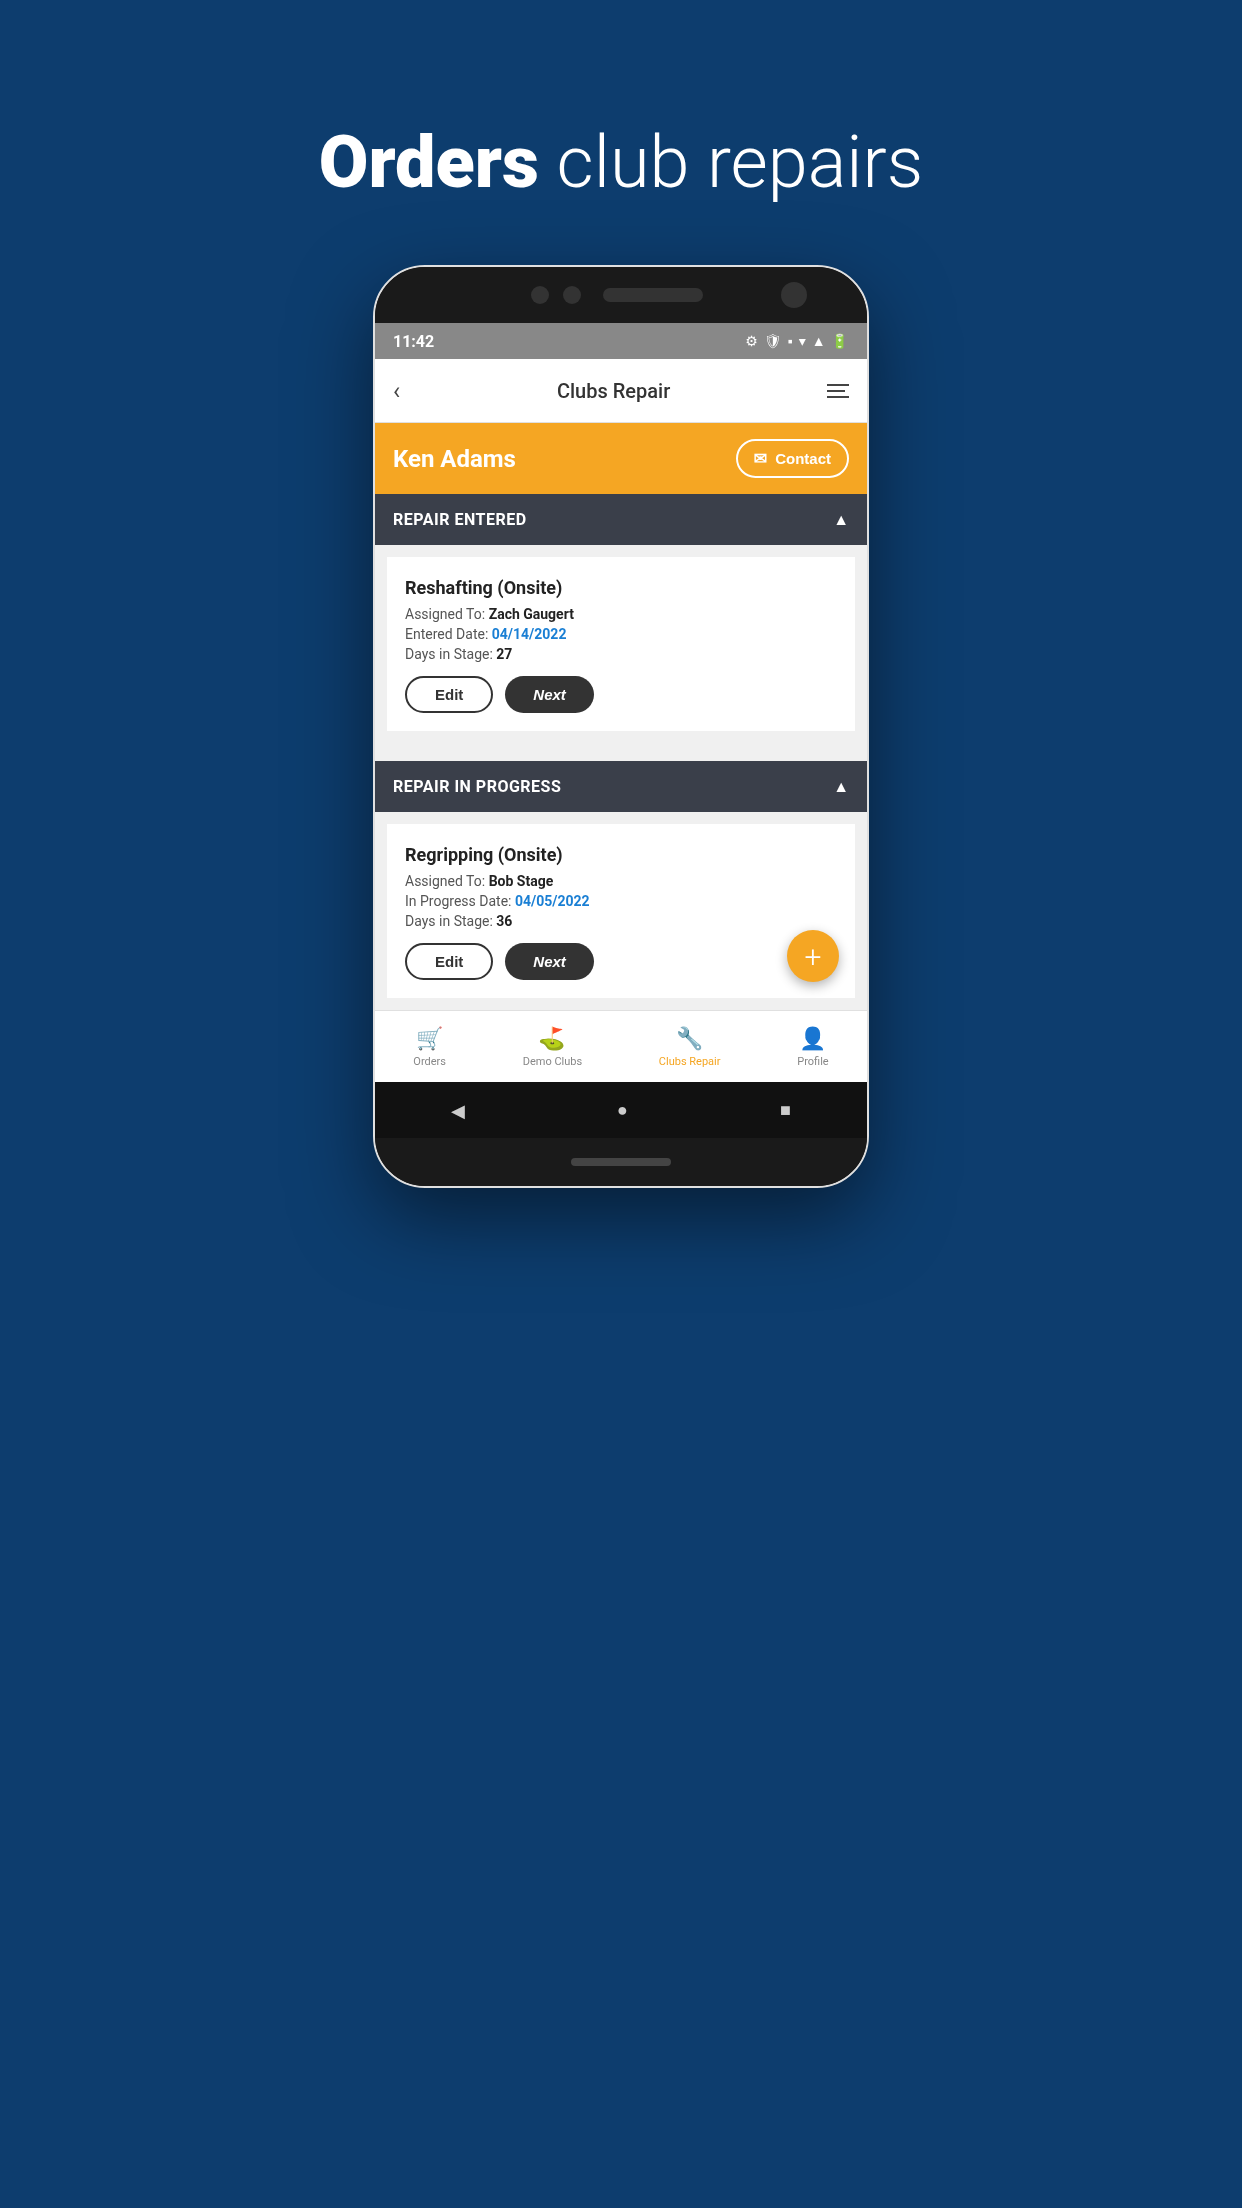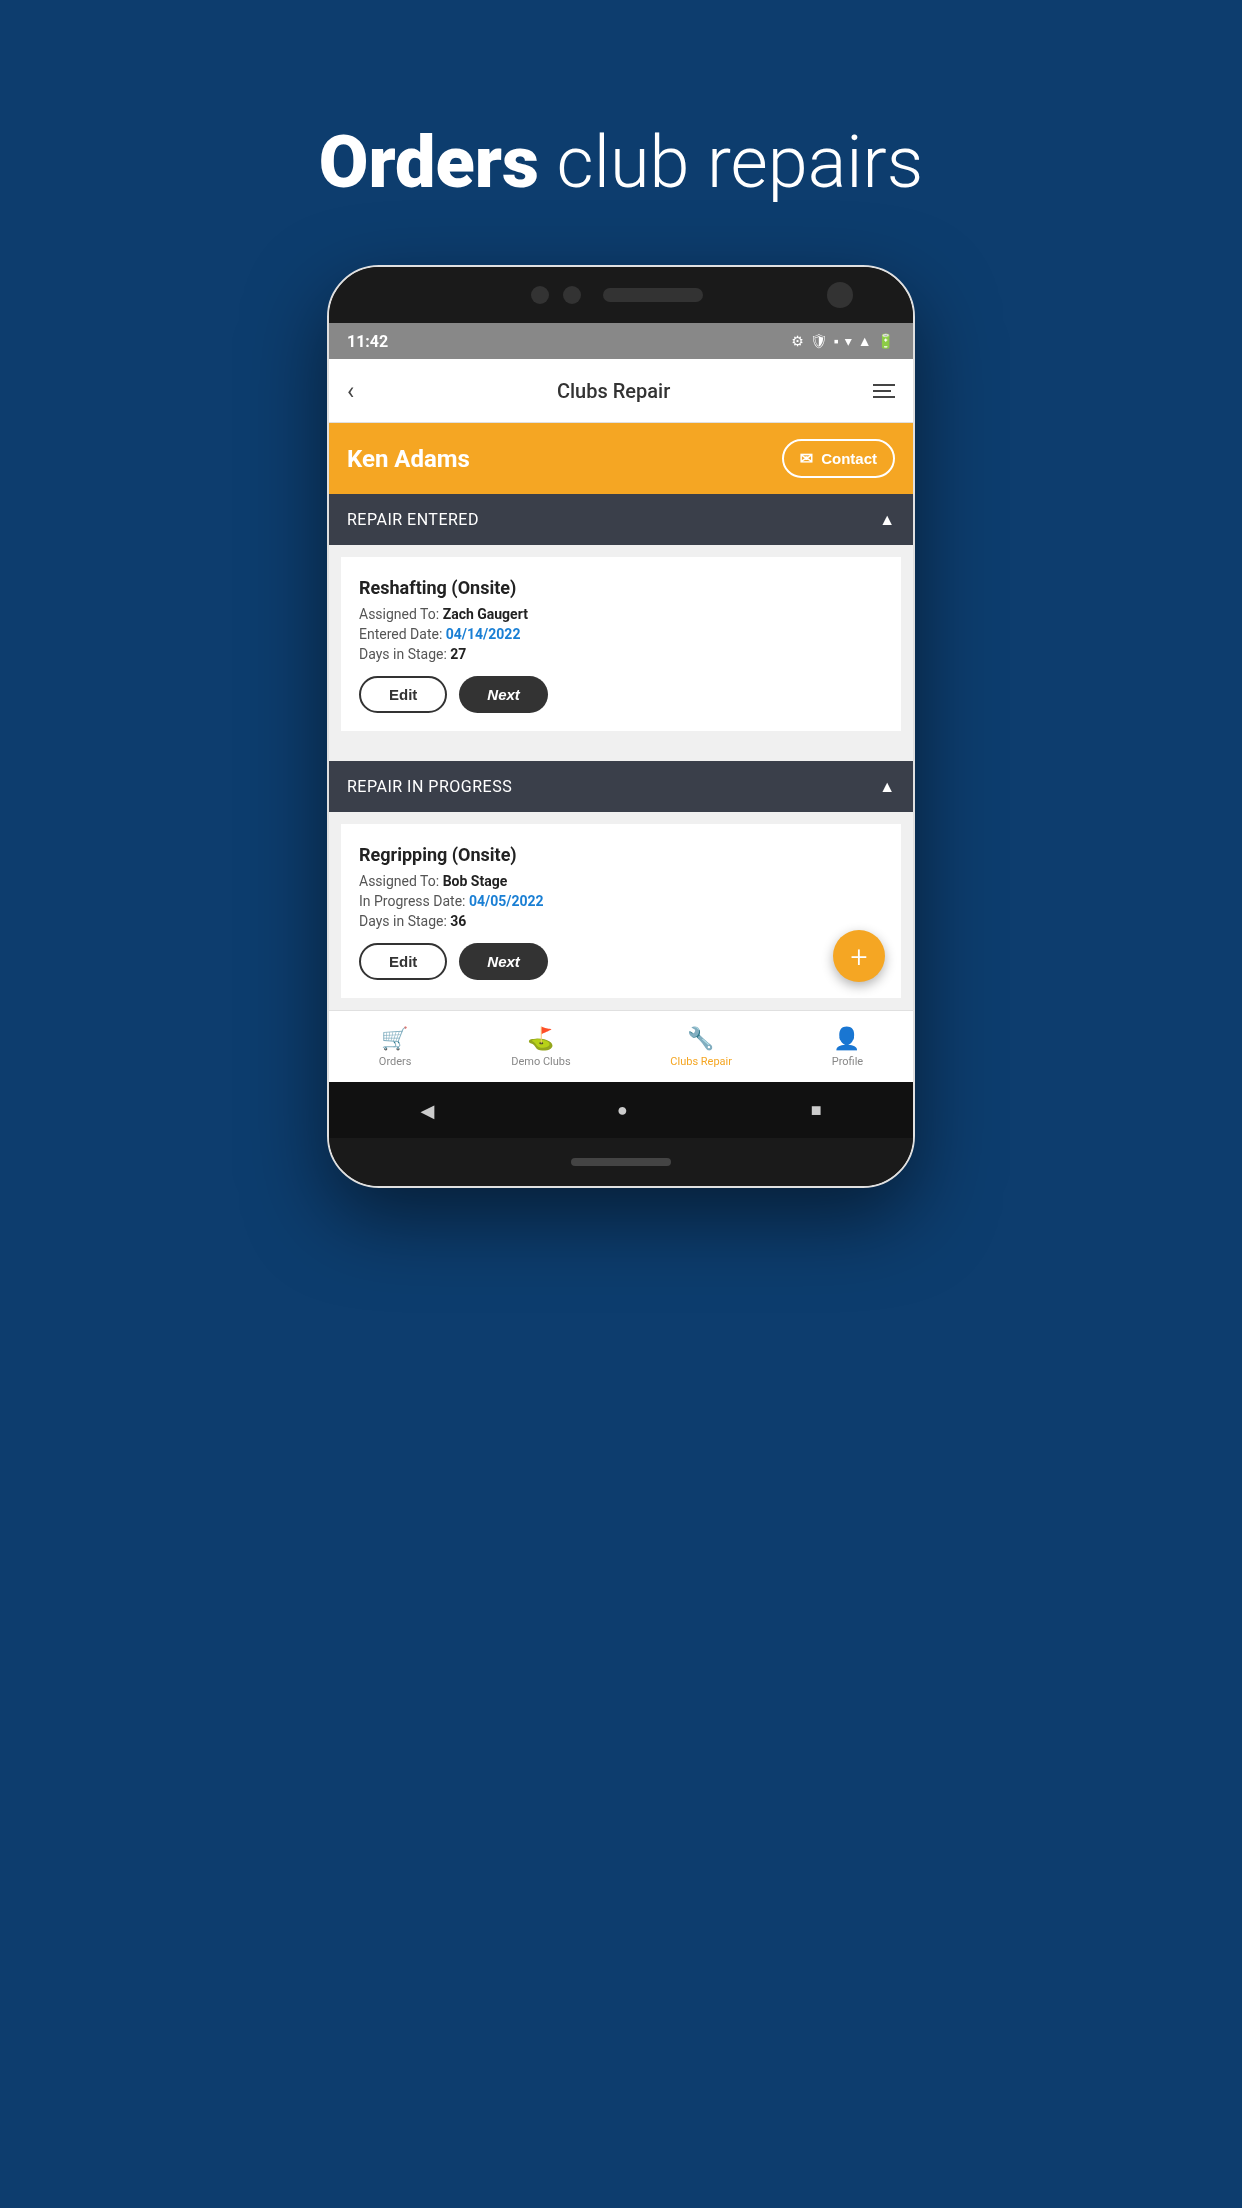--- a/index.html
+++ b/index.html
@@ -27,21 +27,21 @@
     .page-header-title .bold-part {
       font-weight: 900;
     }
     .page-header-title .light-part {
       font-weight: 300;
       text-align: center;
     }
 
     
     .phone-frame {
-      width: 588px;
+      width: 496px;
       background: #1a1a1a;
       border-radius: 52px;
       border: 2.5px solid #e0e0e0;
       overflow: hidden;
       box-shadow: 0 30px 80px rgba(0,0,0,0.5);
       position: relative;
     }
 
     
     .phone-top {
@@ -182,21 +182,21 @@
     .section-header {
       background: #3a3f4a;
       padding: 16px 18px;
       display: flex;
       align-items: center;
       justify-content: space-between;
       cursor: pointer;
     }
     .section-title {
       font-size: 16px;
-      font-weight: 400;
+      font-weight: 700;
       color: #fff;
       letter-spacing: 0.5px;
     }
     .section-arrow {
       color: #fff;
       font-size: 16px;
     }
 
     
     .repair-card {

